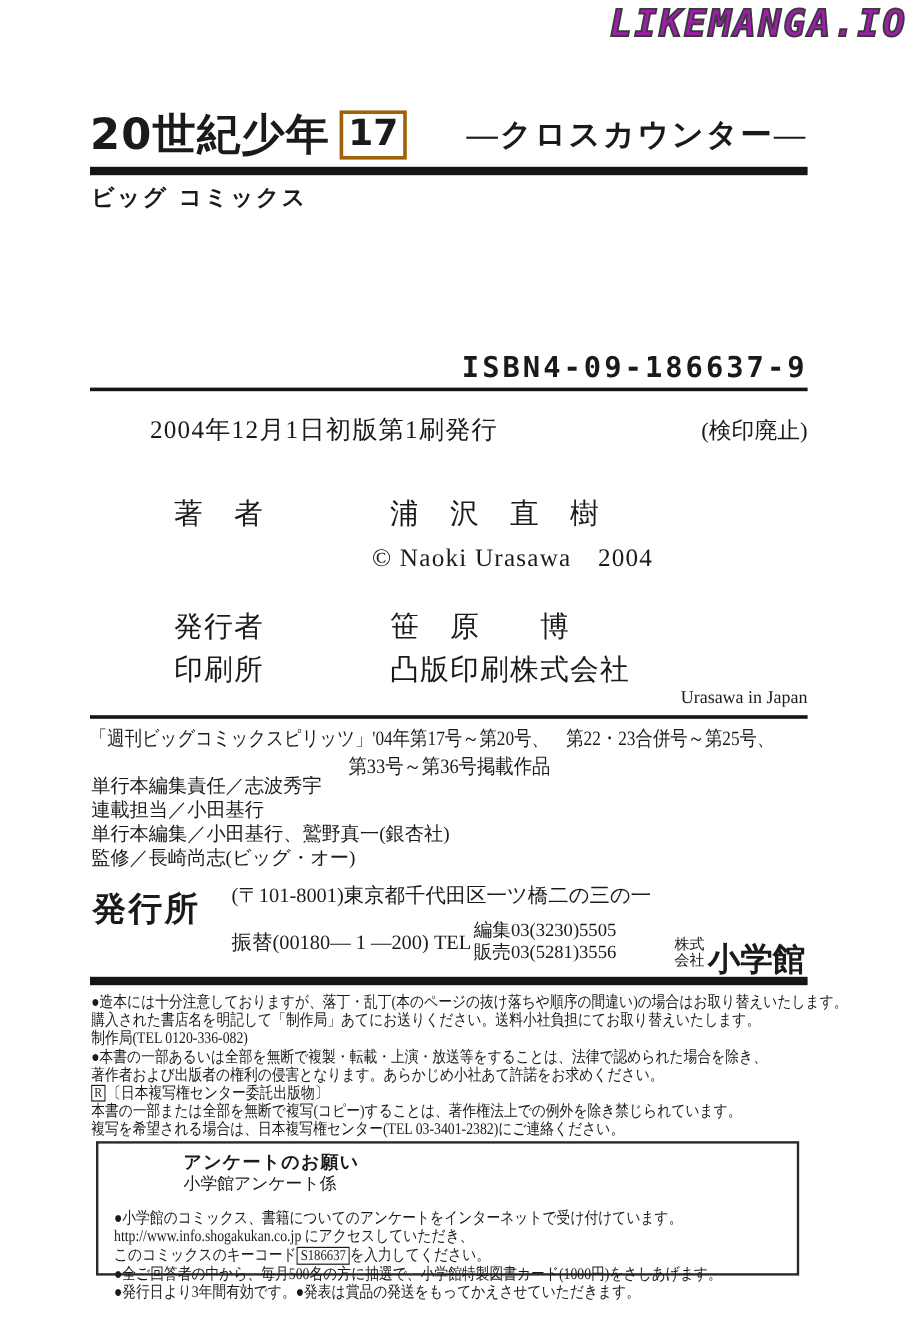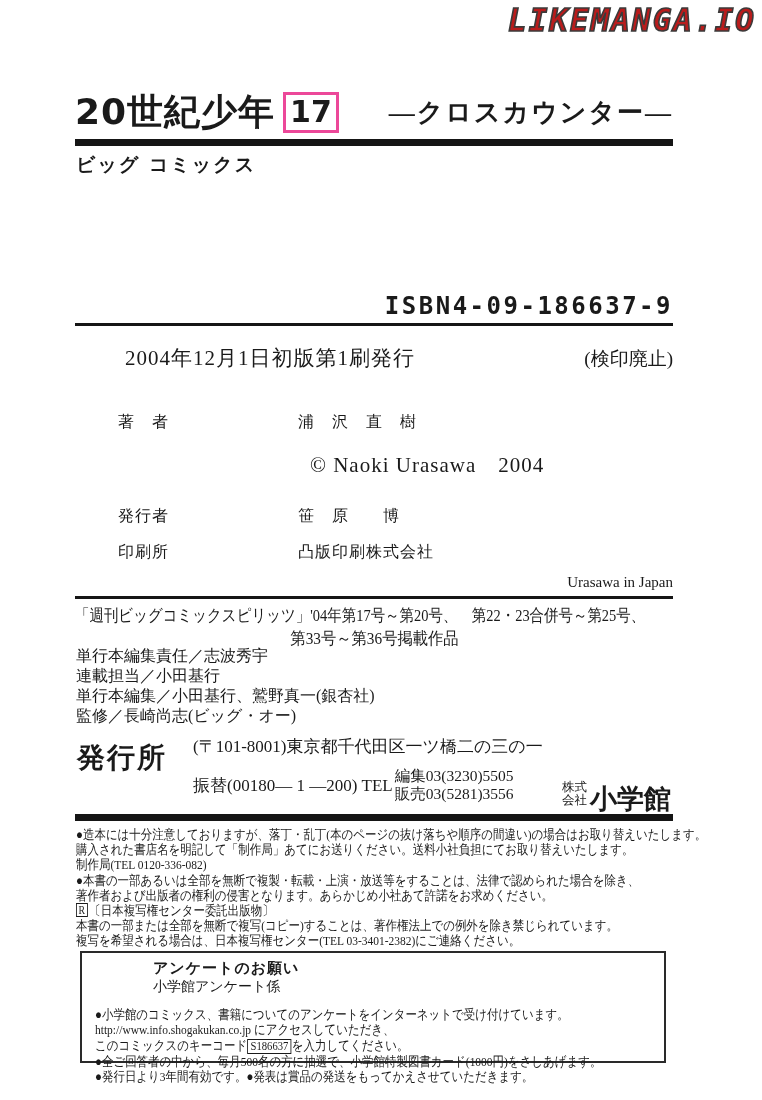--- a/index.html
+++ b/index.html
@@ -13,37 +13,37 @@
     font-family: "Liberation Serif", "DejaVu Serif", serif;
     color: #1a1a1a;
   }
 
   
   .watermark {
     position: absolute; top: 2px; right: 6px;
     font-family: "DejaVu Sans Mono", monospace;
     font-style: italic; font-weight: bold;
     font-size: 31px; letter-spacing: 2px;
-    color: #b91c1c;
+    color: #a21caf;
     -webkit-text-stroke: 1.6px #3a3a3a;
     text-stroke: 1.6px #3a3a3a;
   }
 
   
   .title-row {
     position: absolute; top: 88px; left: 75px; width: 598px;
     display: flex; justify-content: space-between; align-items: center;
     font-family: "DejaVu Sans", "Liberation Sans", sans-serif;
     font-weight: bold;
   }
   .title-left { display: flex; align-items: center; }
   .series-title { font-size: 36px; letter-spacing: 1px; }
   .volume-box {
     display: inline-block; margin-left: 8px;
-    border: 3px solid #ec4899; padding: 0px 4px 1px 4px;
+    border: 3px solid #a16207; padding: 0px 4px 1px 4px;
     font-size: 30px; line-height: 34px;
   }
   .subtitle { font-size: 26px; letter-spacing: 2px; font-family: Liberation Serif, serif; }
 
   .rule { position: absolute; left: 75px; width: 598px; background: #151515; }
   .rule-title { top: 139px; height: 7px; }
   .rule-isbn  { top: 323px; height: 3px; }
   .rule-serial{ top: 596px; height: 3px; }
   .rule-bar   { top: 814px; height: 7px; }
 
@@ -60,21 +60,21 @@
     font-weight: bold; font-size: 24px; letter-spacing: 2.5px;
   }
 
   .date-row {
     position: absolute; top: 344px; left: 75px; width: 598px;
     display: flex; justify-content: space-between; align-items: baseline; gap: 12px;
   }
   .date-row .pubdate { font-size: 21px; margin-left: 50px; letter-spacing: 1px; }
   .date-row .sealnote { font-size: 19px; }
 
-  .crow { position: absolute; left: 118px; font-size: 16px; letter-spacing: 1px; white-space: nowrap; }
+  .crow { position: absolute; left: 145px; font-size: 24px; letter-spacing: 1px; white-space: nowrap; }
   .clabel { display: inline-block; width: 180px; }
   .crow-author   { top: 412px; }
   .crow-copy     { top: 451px; left: 310px; font-size: 21px; }
   .crow-publisher{ top: 506px; }
   .crow-printer  { top: 542px; }
 
   .printed-in {
     position: absolute; top: 574px; left: 75px; width: 598px;
     text-align: right; font-size: 15px;
   }

